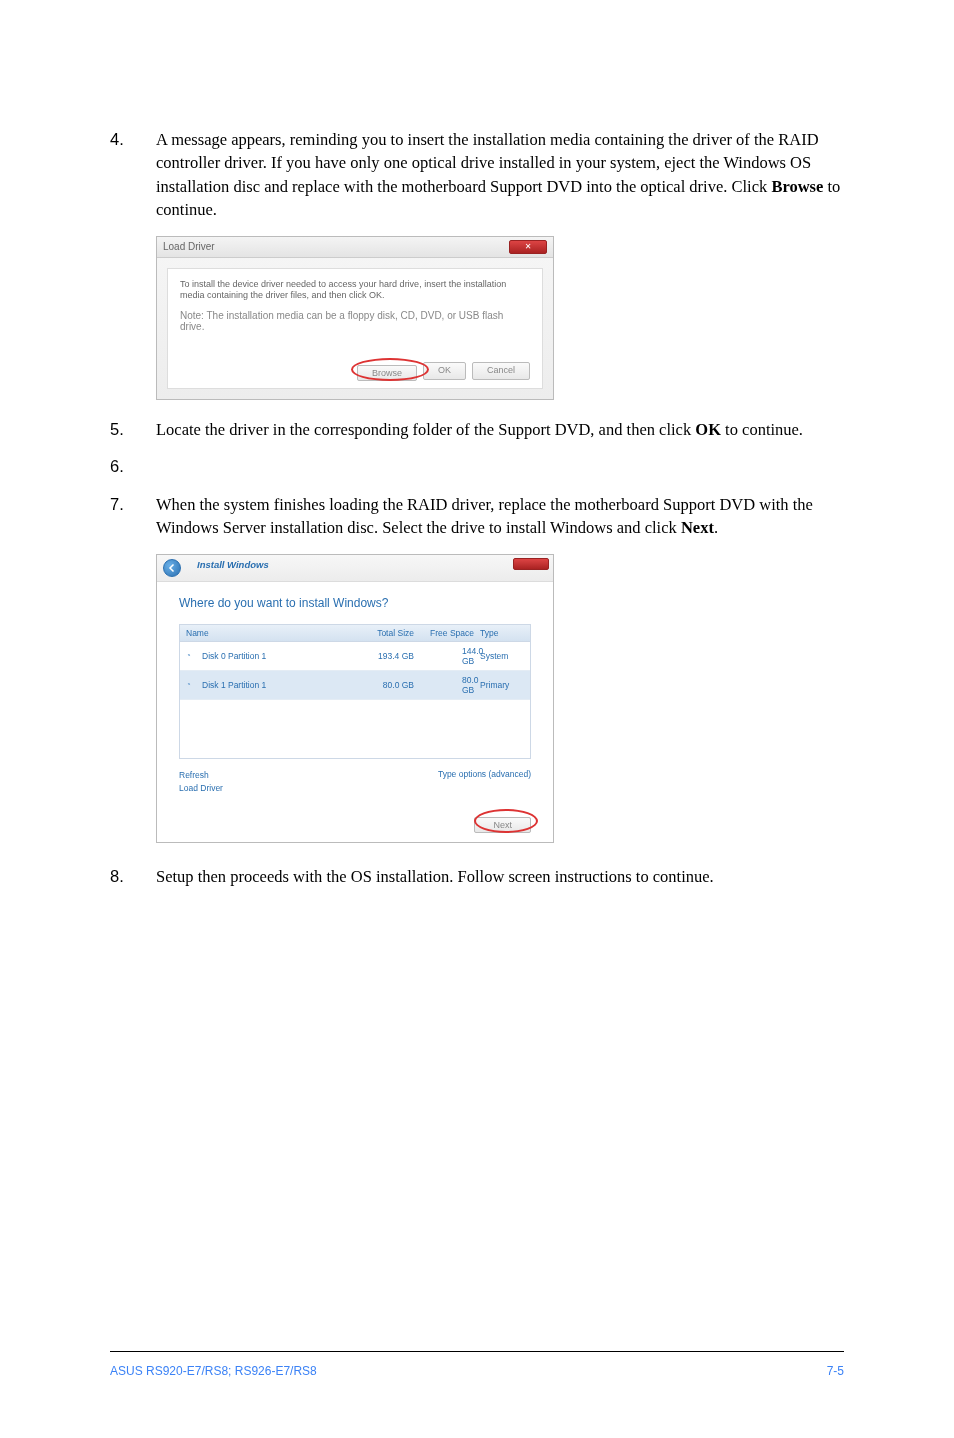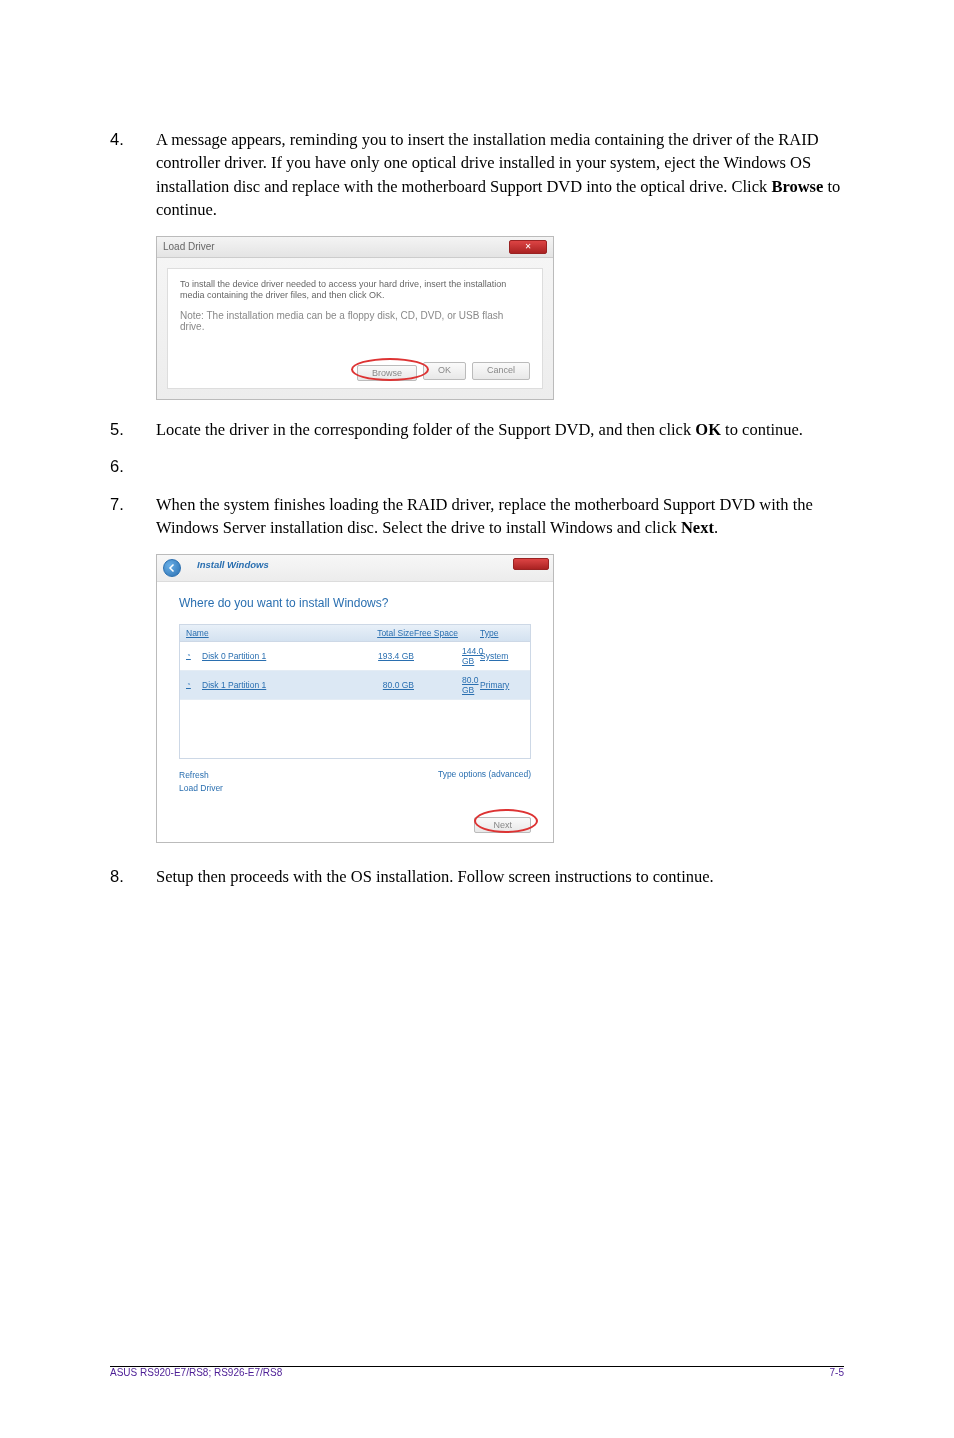--- a/index.html
+++ b/index.html
@@ -152,31 +152,30 @@
   .shot2-q {
     font-size: 12px;
     color: #2a6fb0;
     margin-bottom: 14px;
   }
   .shot2-table {
     width: 100%;
     border: 1px solid #cdd8e6;
     font-size: 8.5px;
     color: #2a6fb0;
-    text-decoration: underline;
   }
   .shot2-th {
     display: flex;
     background: linear-gradient(#e8f0f8,#d4e2f0);
     border-bottom: 1px solid #cdd8e6;
     padding: 3px 6px;
   }
   .shot2-th .c1 { flex: 1; }
   .shot2-th .c2 { width: 60px; text-align: right; }
-  .shot2-th .c3 { width: 60px; text-align: left; }
+  .shot2-th .c3 { width: 60px; text-align: right; }
   .shot2-th .c4 { width: 50px; padding-left: 6px; }
   .shot2-row {
     display: flex;
     padding: 4px 6px;
     border-bottom: 1px solid #e4ecf4;
     align-items: center;
   }
   .shot2-row.sel { background: #dce8f4; }
   .shot2-row .ico {
     width: 16px;
@@ -220,25 +219,25 @@
     pointer-events: none;
   }
 
   
   .footer {
     position: absolute;
     bottom: 60px;
     left: 110px;
     right: 110px;
     border-top: 1px solid #000;
-    padding-top: 0;
+    padding-top: 12px;
     display: flex;
     justify-content: space-between;
-    font-size: 10px;
-    color: #4c1d95;
+    font-size: 12px;
+    color: #3b82f6;
   }
 </style>
 </head>
 <body>
 
 <div class="page">
 
   <div class="item">
     <div class="num">4.</div>
     <div class="txt">

